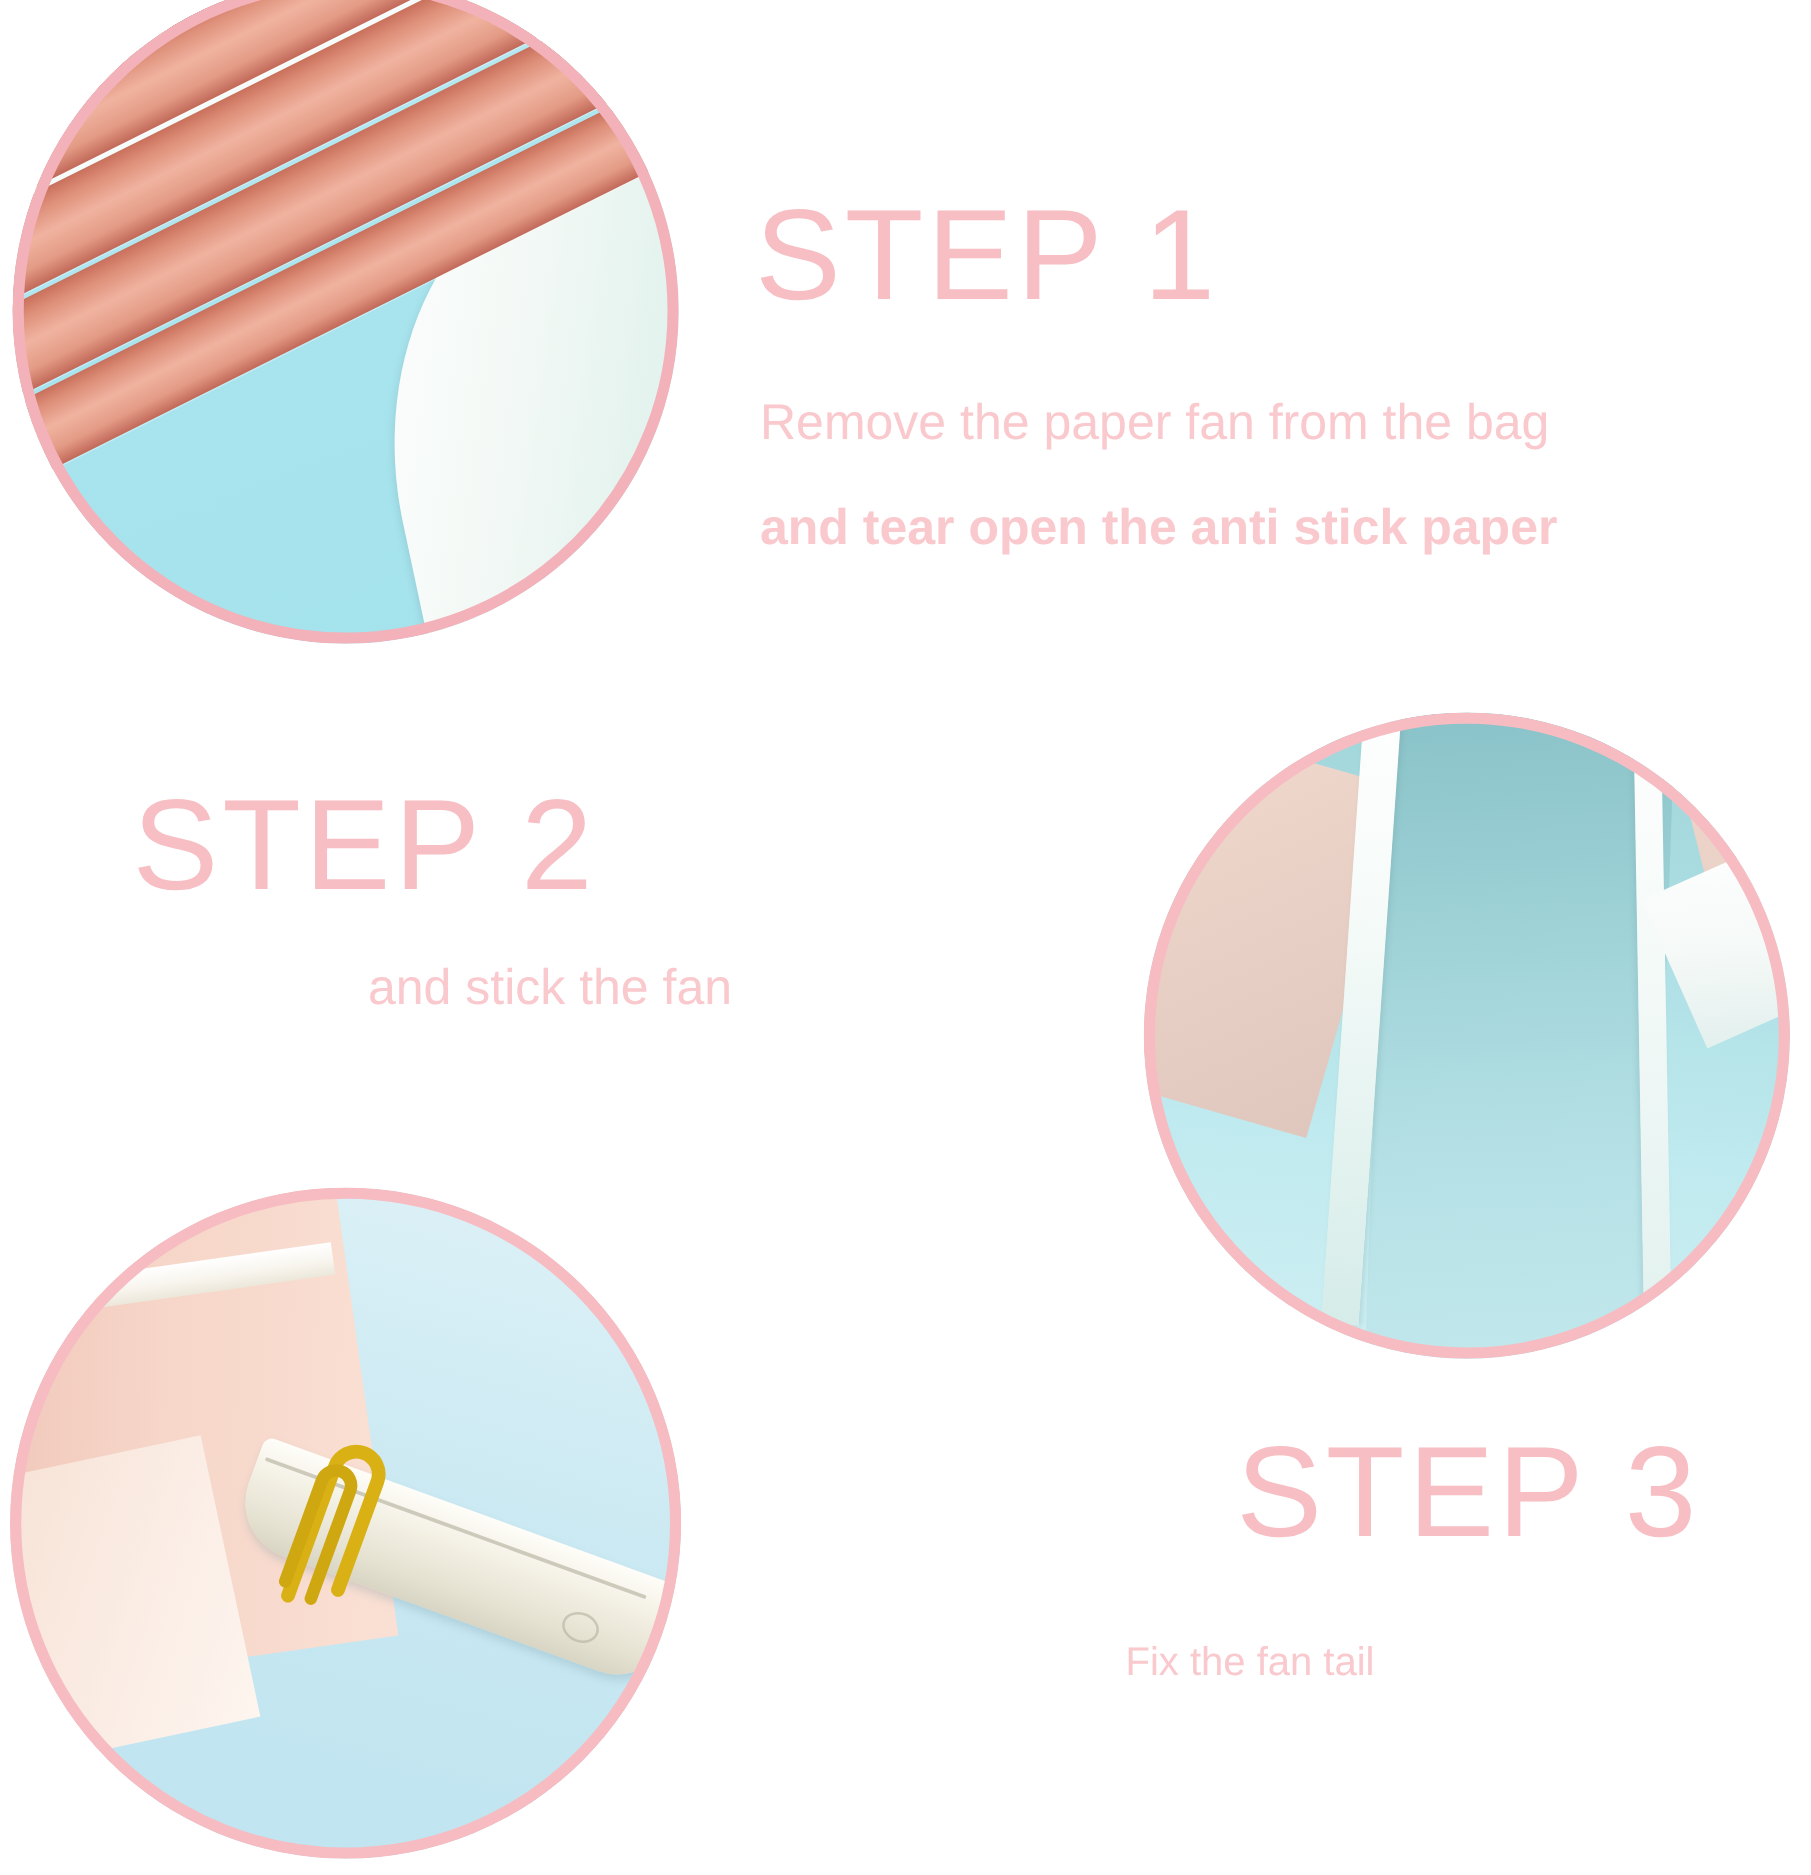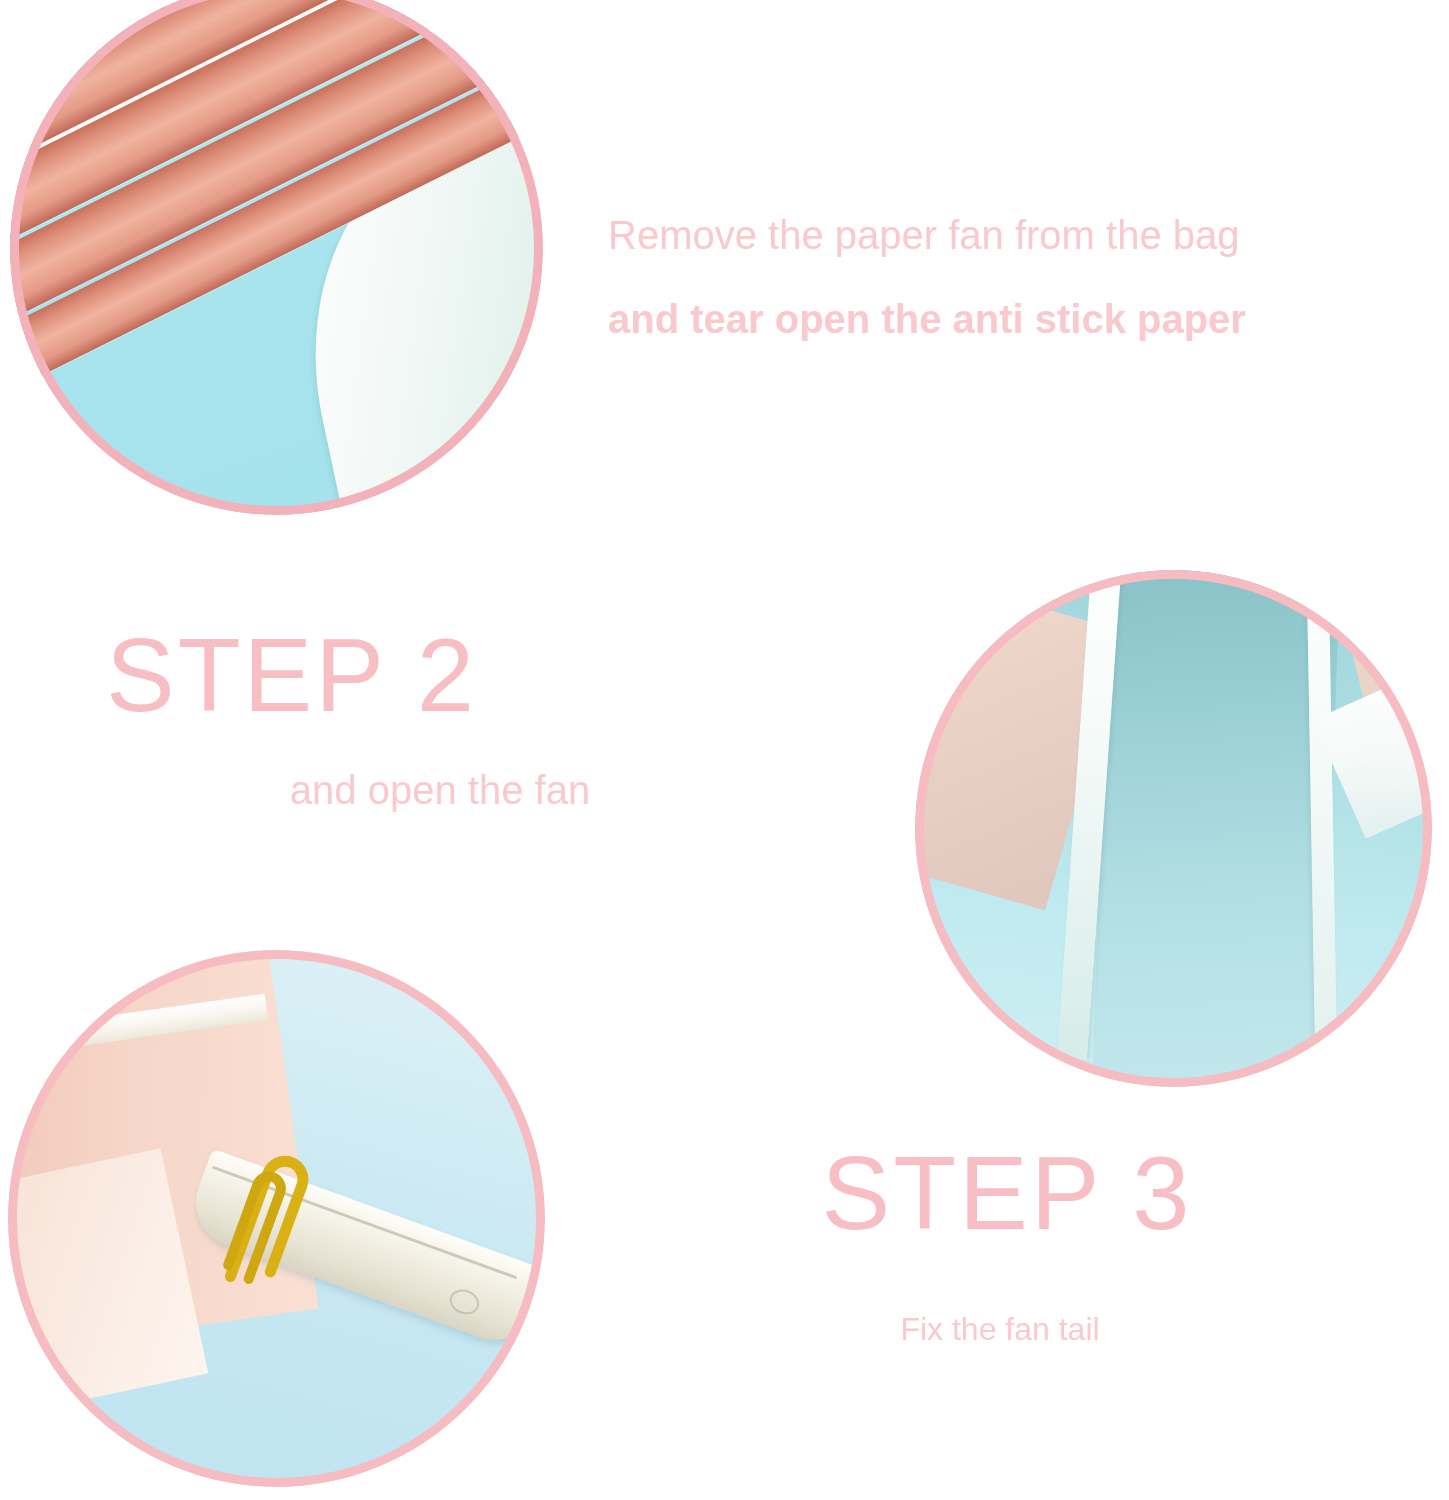--- a/index.html
+++ b/index.html
@@ -283,21 +283,21 @@
   #step-1 .l1 { margin-top: 62px; }
   #step-1 .l2 { margin-top: 42px; font-weight: bold; }
 
   #step-2 { left: 100px; top: 624px; text-align: center; width: 680px; }
   #step-2 .step-heading { font-size: 103px; text-align: left; padding-left: 6px; }
   #step-2 .step-line { font-size: 40px; }
   #step-2 .l1 { margin-top: 62px; }
   #step-2 .l2 { margin-top: 42px; }
 
   #step-3 { left: 640px; top: 1142px; text-align: center; width: 720px; }
-  #step-3 .step-heading { font-size: 103px; text-align: center; padding-left: 14px; }
+  #step-3 .step-heading { font-size: 103px; text-align: right; padding-left: 14px; }
   #step-3 .step-line { font-size: 32px; }
   #step-3 .l1 { margin-top: 68px; }
   #step-3 .l2 { margin-top: 42px; }
 </style>
 </head>
 <body>
 
 <div id="page">
 
   <div class="photo-circle" id="circle-1">
@@ -314,27 +314,28 @@
         <div class="c1-pleat" style="top:288px;height:68px;"></div>
         <div class="c1-pleat" style="top:360px;height:68px;"></div>
         <div class="c1-pleat" style="top:432px;height:68px;"></div>
         <div class="c1-pleat" style="top:504px;height:60px;"></div>
       </div>
     </div>
     <div class="ring"></div>
   </div>
 
   <div class="step-block" id="step-1">
+    <div class="step-heading">STEP 1</div>
     <div class="step-line l1">Remove the paper fan from the bag</div>
     <div class="step-line l2">and tear open the anti stick paper</div>
   </div>
 
   <div class="step-block" id="step-2">
     <div class="step-heading">STEP 2</div>
-    <div class="step-line l2">and open the fan</div>
+    <div class="step-line l2">and stick the fan</div>
   </div>
 
   <div class="photo-circle" id="circle-2">
     <div class="photo-inner">
       <div class="c2-bg"></div>
       <div class="c2-left-panel"></div>
       <div class="c2-center"></div>
       <div class="c2-left-edge"></div>
       <div class="c2-right-panel"></div>
       <div class="c2-right-edge"></div>

